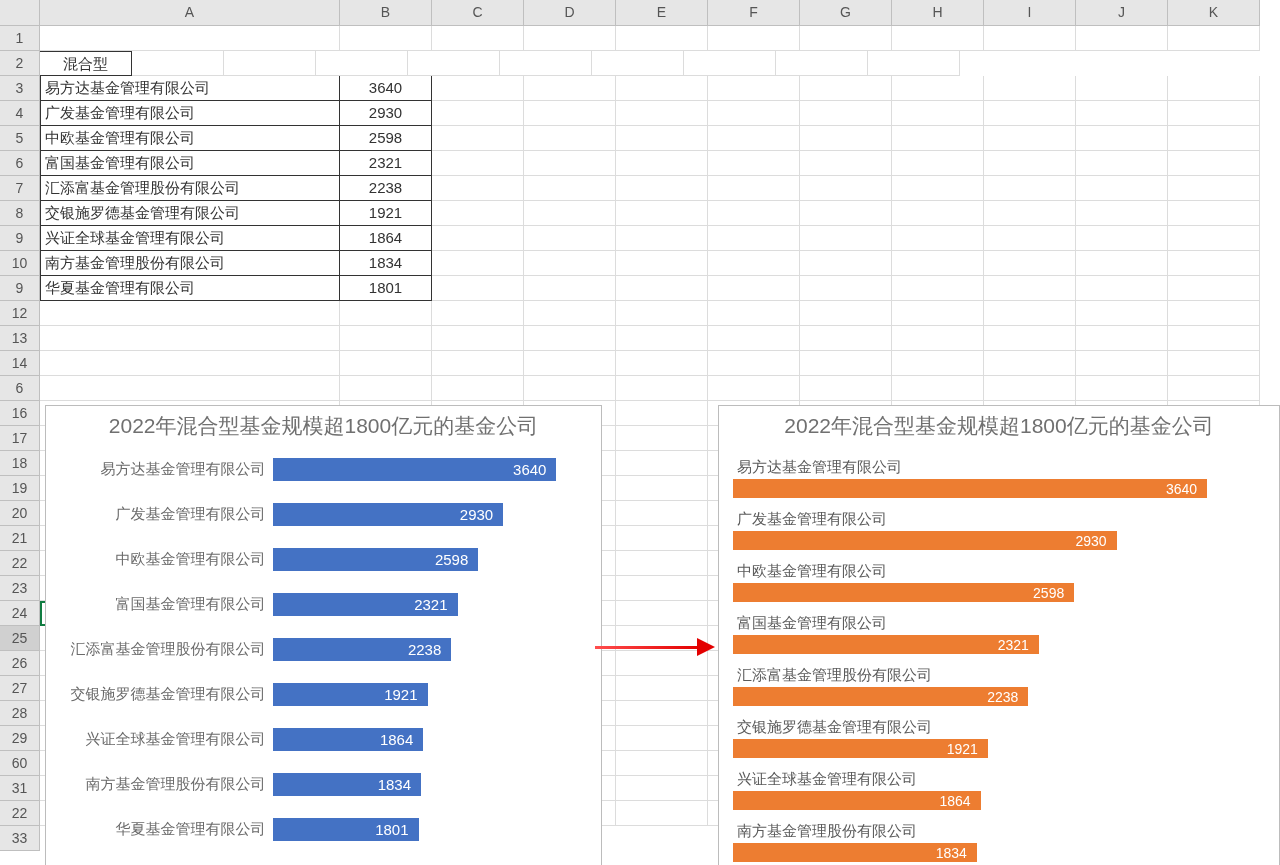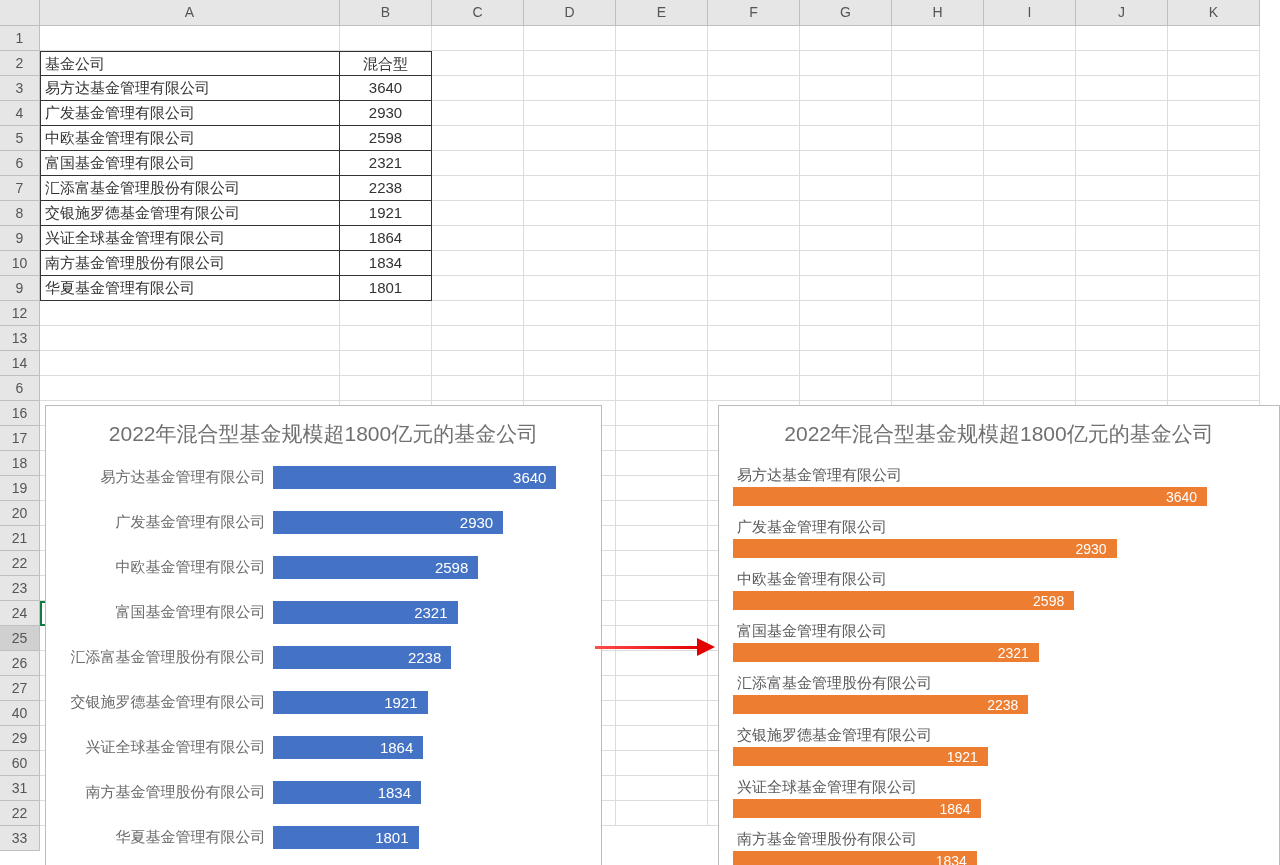--- a/index.html
+++ b/index.html
@@ -14,21 +14,21 @@
   .cells{position:absolute;left:40px;top:26px;}
   .row{display:flex;height:25px;}
   .cell{height:25px;border-right:1px solid #dcdcdc;border-bottom:1px solid #dcdcdc;box-sizing:border-box;padding:0 4px;line-height:24px;white-space:nowrap;overflow:visible;font-size:15px;}
   .cell.bh{border-right:1px solid #333;border-bottom:1px solid #333;}
   .cell.bt{border-top:1px solid #333;}
   .cell.bl{border-left:1px solid #333;}
   .cell.r{text-align:center;}
   .cell.sel{outline:2px solid #107c41;outline-offset:-2px;}
   
   .chart{position:absolute;background:#fff;border:1px solid #bcbcbc;}
-  .chart .title{text-align:center;font-size:21px;color:#707070;margin:14px 0 18px;}
+  .chart .title{text-align:center;font-size:21px;color:#707070;margin:6px 0 18px;}
   .row1{display:flex;align-items:center;margin:0 14px 22px 0;}
   .row1 .lbl{width:224px;text-align:right;font-size:15px;color:#6a6a6a;padding-right:8px;}
   .row1 .bwrap{width:320px;}
   .row1 .bar{height:23px;background:#4472c4;color:#fff;display:flex;align-items:center;justify-content:flex-end;padding-right:10px;font-size:15px;}
   .chart2 .rows{padding:0 16px 0 14px;}
   .row2{margin-bottom:12px;}
   .row2 .lbl{font-size:15px;color:#5a5a5a;margin-bottom:2px;padding-left:4px;}
   .row2 .bar{height:19px;background:#ed7d31;color:#fff;display:flex;align-items:center;justify-content:flex-end;padding-right:10px;font-size:14px;}
   
   .arrow{position:absolute;left:595px;top:638px;width:120px;height:18px;}
@@ -74,21 +74,21 @@
       <div class="rowhdr">18</div>
       <div class="rowhdr">19</div>
       <div class="rowhdr">20</div>
       <div class="rowhdr">21</div>
       <div class="rowhdr">22</div>
       <div class="rowhdr">23</div>
       <div class="rowhdr">24</div>
       <div class="rowhdr sel">25</div>
       <div class="rowhdr">26</div>
       <div class="rowhdr">27</div>
-      <div class="rowhdr">40</div>
+      <div class="rowhdr">28</div>
       <div class="rowhdr">29</div>
       <div class="rowhdr">60</div>
       <div class="rowhdr">31</div>
       <div class="rowhdr">22</div>
       <div class="rowhdr">33</div>
     </div>
   <div class="cells" id="cells">
       <div class="row">
         <div class="cell" style="width: 300px;"></div>
         <div class="cell r" style="width: 92px;"></div>
@@ -96,21 +96,20 @@
         <div class="cell" style="width: 92px;"></div>
         <div class="cell" style="width: 92px;"></div>
         <div class="cell" style="width: 92px;"></div>
         <div class="cell" style="width: 92px;"></div>
         <div class="cell" style="width: 92px;"></div>
         <div class="cell" style="width: 92px;"></div>
         <div class="cell" style="width: 92px;"></div>
         <div class="cell" style="width: 92px;"></div>
       </div>
       <div class="row">
-        <div class="cell bh bt bl" style="width: 300px;">基金公司</div>
         <div class="cell bh bt r" style="width: 92px;">混合型</div>
         <div class="cell" style="width: 92px;"></div>
         <div class="cell" style="width: 92px;"></div>
         <div class="cell" style="width: 92px;"></div>
         <div class="cell" style="width: 92px;"></div>
         <div class="cell" style="width: 92px;"></div>
         <div class="cell" style="width: 92px;"></div>
         <div class="cell" style="width: 92px;"></div>
         <div class="cell" style="width: 92px;"></div>
         <div class="cell" style="width: 92px;"></div>

